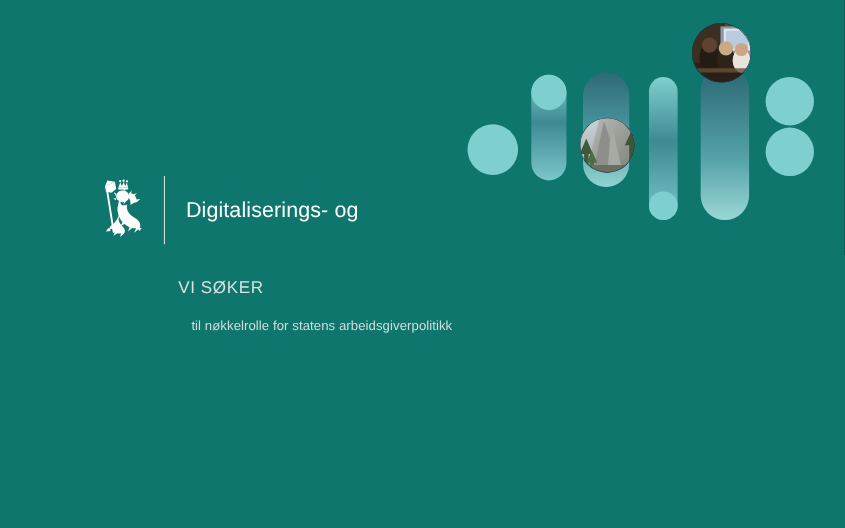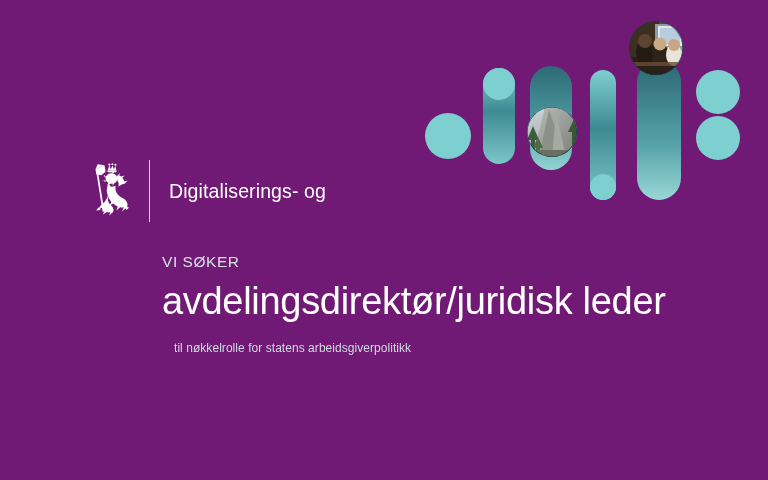--- a/index.html
+++ b/index.html
@@ -6,21 +6,21 @@
   html, body {
     margin: 0;
     padding: 0;
     background: #04343d;
   }
   .banner {
     position: relative;
     width: 768px;
     height: 480px;
     overflow: hidden;
-    background: #701a75;
+    background: #0f766e;
     font-family: "Liberation Sans", sans-serif;
     -webkit-font-smoothing: antialiased;
   }
 
   
   .deco {
     position: absolute;
     top: 0;
     left: 0;
     width: 768px;
@@ -230,17 +230,16 @@
 
     <div class="logo-divider"></div>
 
     <div class="logo-name">
       <span>Digitaliserings- og</span>
     </div>
   </div>
 
   <div class="copy">
     <p class="eyebrow">VI SØKER</p>
-    <h1 class="headline">avdelingsdirektør/juridisk leder</h1>
     <p class="subline">til nøkkelrolle for statens arbeidsgiverpolitikk</p>
   </div>
 
 </div>
 
 </body></html>

